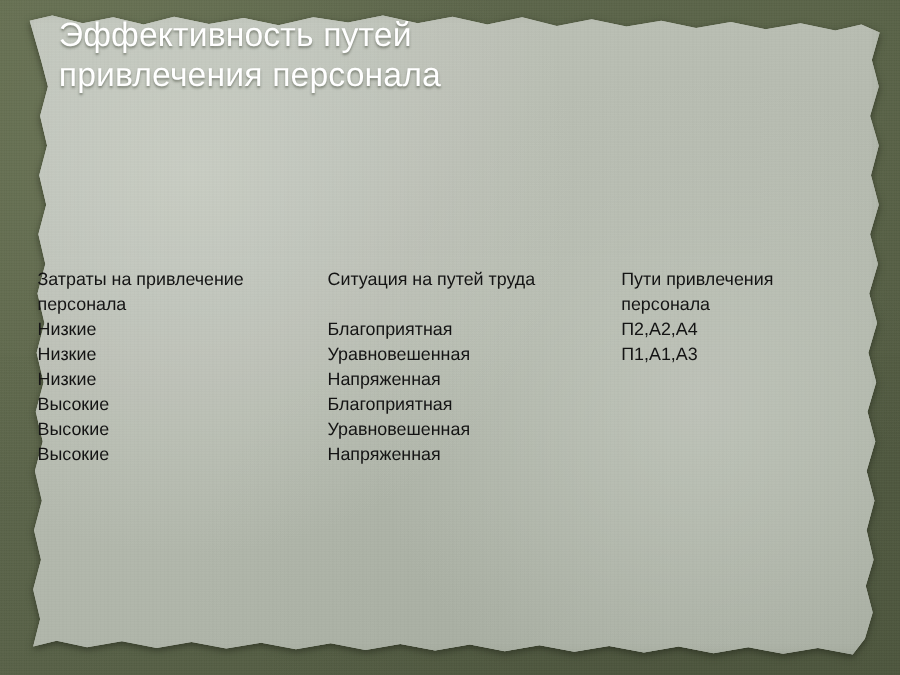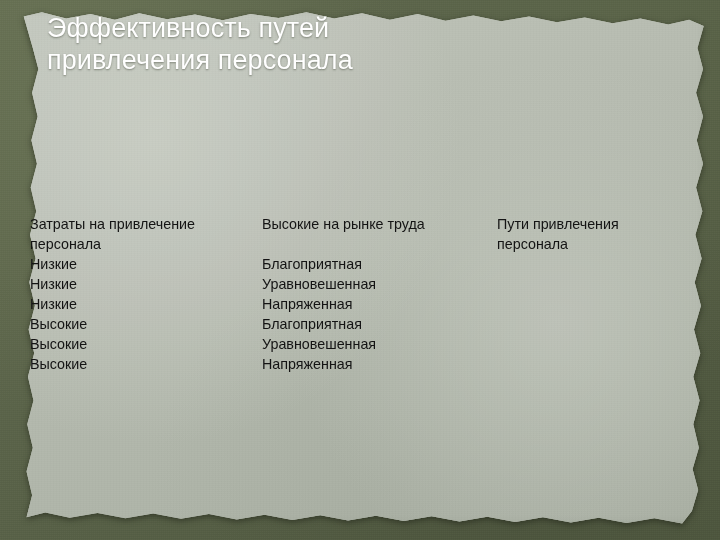--- a/index.html
+++ b/index.html
@@ -212,29 +212,31 @@
 персонала</div>
         <div class="cell">Низкие</div>
         <div class="cell">Низкие</div>
         <div class="cell">Низкие</div>
         <div class="cell">Высокие</div>
         <div class="cell">Высокие</div>
         <div class="cell">Высокие</div>
       </div>
 
       <div class="table-col col-2">
-        <div class="col-header">Высокие на рынке труда</div>
+        <div class="col-header">Ситуация на путей труда</div>
         <div class="cell">Благоприятная</div>
         <div class="cell">Уравновешенная</div>
         <div class="cell">Напряженная</div>
         <div class="cell">Благоприятная</div>
         <div class="cell">Уравновешенная</div>
         <div class="cell">Напряженная</div>
       </div>
 
       <div class="table-col col-3">
         <div class="col-header">Пути привлечения
 персонала</div>
+        <div class="cell">П2,А2,А4</div>
+        <div class="cell">П1,А1,А3</div>
       </div>
 
     </div>
   </div>
 </div>
 
 </body></html>

